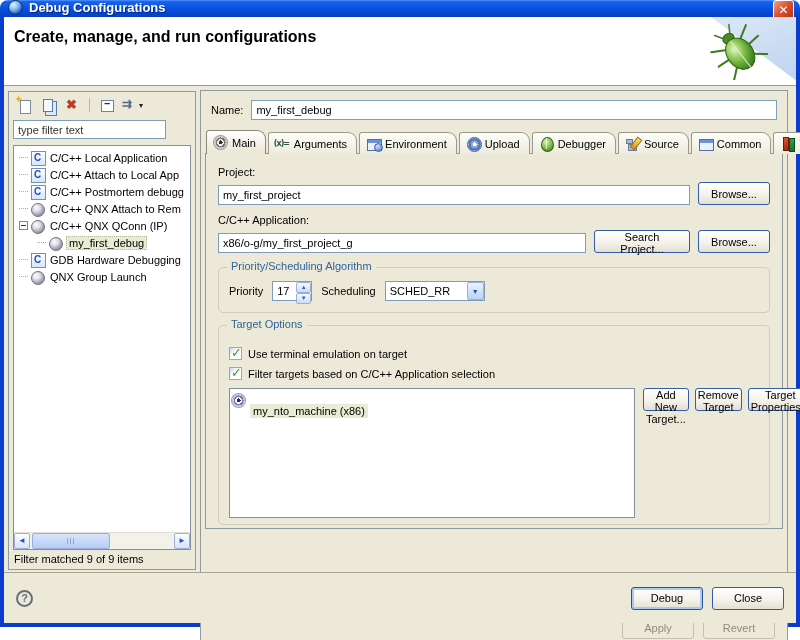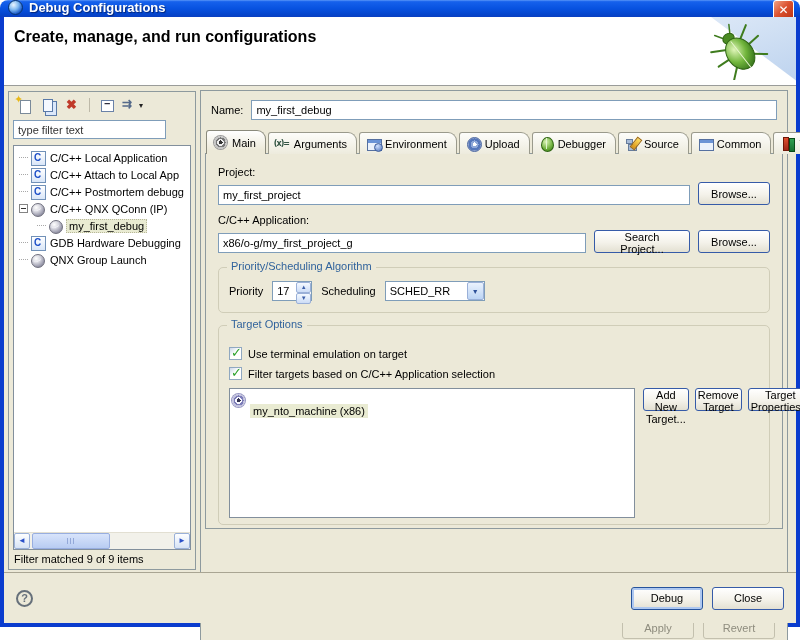--- a/index.html
+++ b/index.html
@@ -285,20 +285,25 @@
               <span class="ico ico-c-app"></span>
               <span class="tree-label">C/C++ Attach to Local App</span>
             </div>
 
             <div class="tree-row">
               <span class="tw"></span>
               <span class="ico ico-c-app"></span>
               <span class="tree-label">C/C++ Postmortem debugg</span>
             </div>
 
+            <div class="tree-row">
+              <span class="tw"></span>
+              <span class="ico ico-qnx-sphere"></span>
+              <span class="tree-label">C/C++ QNX Attach to Rem</span>
+            </div>
 
 
             <div class="tree-row expanded">
               <span class="tw"></span>
               <span class="ico ico-qnx-sphere"></span>
               <span class="tree-label">C/C++ QNX QConn (IP)</span>
             </div>
 
             <div class="tree-row selected lvl-1">
               <span class="tw"></span>

